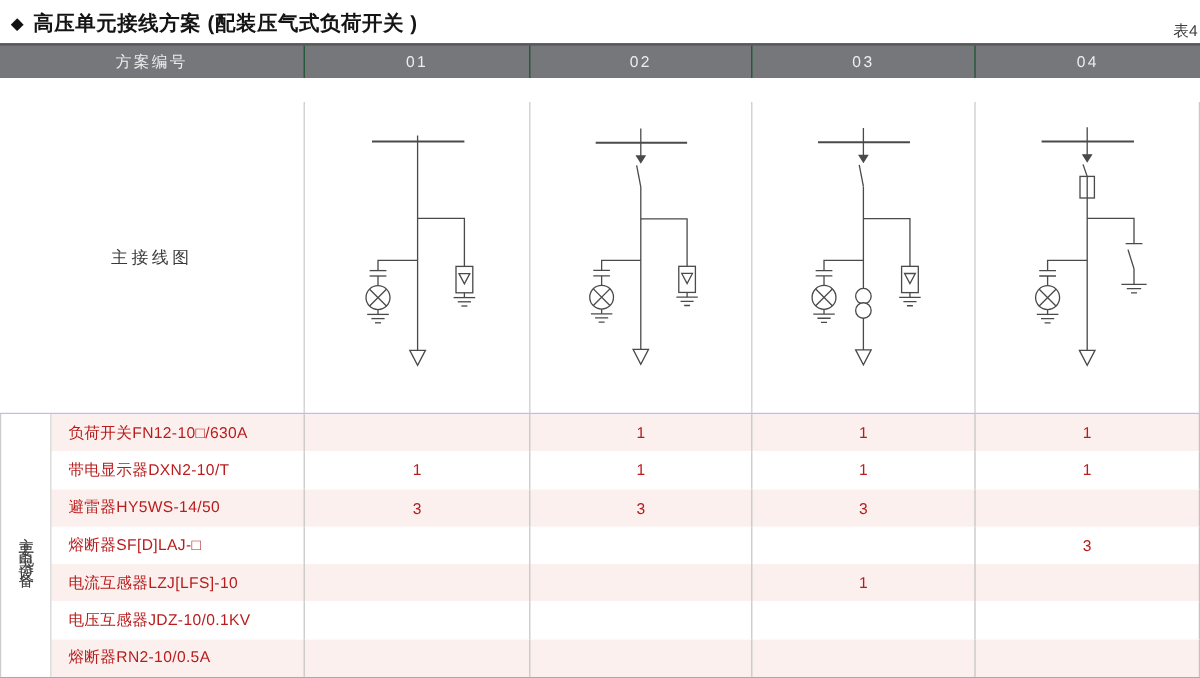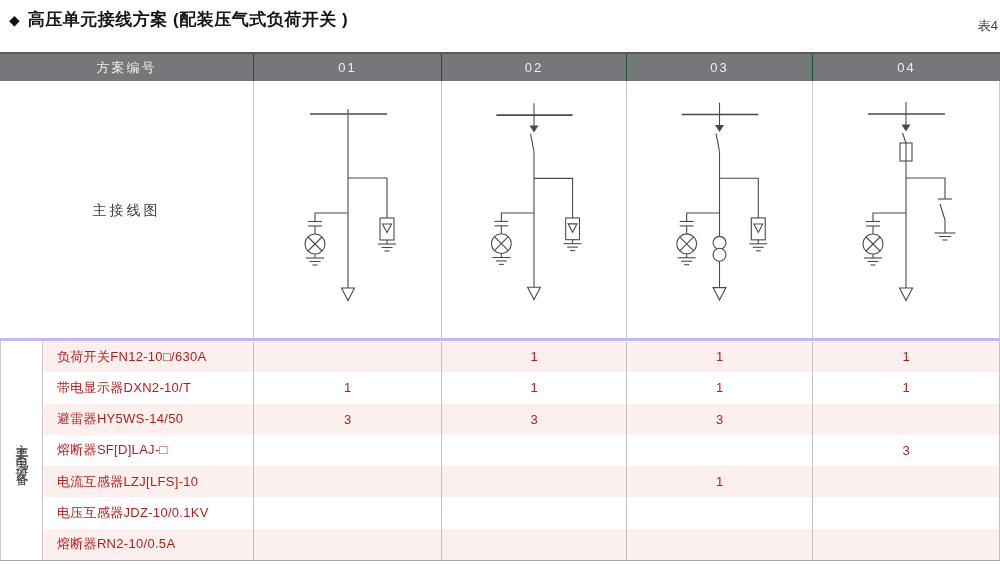--- a/index.html
+++ b/index.html
@@ -7,32 +7,32 @@
     font-family:"Liberation Sans","DejaVu Sans",sans-serif; color:#3e3e3e; }
   .page { position:relative; width:1000px; height:565px; background:#fff; }
 
   
   .titlebar { position:absolute; top:8px; left:9px; display:flex; align-items:center; gap:8px; }
   .diamond { font-size:14px; color:#111; }
   .title-text { font-size:17px; font-weight:bold; color:#141414; letter-spacing:0.5px; }
   .table-tag { position:absolute; top:17px; right:2px; font-size:13px; color:#3e3e3e; }
 
   
-  .sheet { position:absolute; top:52px; left:0; width:1000px; }
+  .sheet { position:absolute; top:36px; left:0; width:1000px; }
 
   .cols5 { display:grid; grid-template-columns:253px 188px 185px 186px 188px; }
 
   
   .thead { height:29px; background:#76777a; border-top:2px solid #58595b; }
   .hcell { display:flex; align-items:center; justify-content:center; color:#ededee;
     font-size:13px; letter-spacing:2px; }
   .hcell + .hcell { border-left:1px solid #14532d; }
 
   
-  .diagrow { height:260px; border-bottom:3px solid #c4b5fd; }
+  .diagrow { height:260px; border-bottom:1px solid #c4b5fd;margin-top:20px; }
   .dcell { display:flex; align-items:flex-start; justify-content:center; }
   .dcell + .dcell { border-left:1px solid #c9c9c9; }
   .dcell:last-child { border-right:1px solid #c9c9c9; }
   .labelcell { align-items:center; }
   .diag-label { font-size:14px; letter-spacing:3px; color:#3a3a3a; }
 
   
   .equip { display:flex; height:220px; border-bottom:1px solid #a9a9a9; }
   .rail { width:43px; border-left:1px solid #cccccc; border-right:1px solid #c9c9c9;
     display:flex; align-items:center; justify-content:center; background:#fff; }

